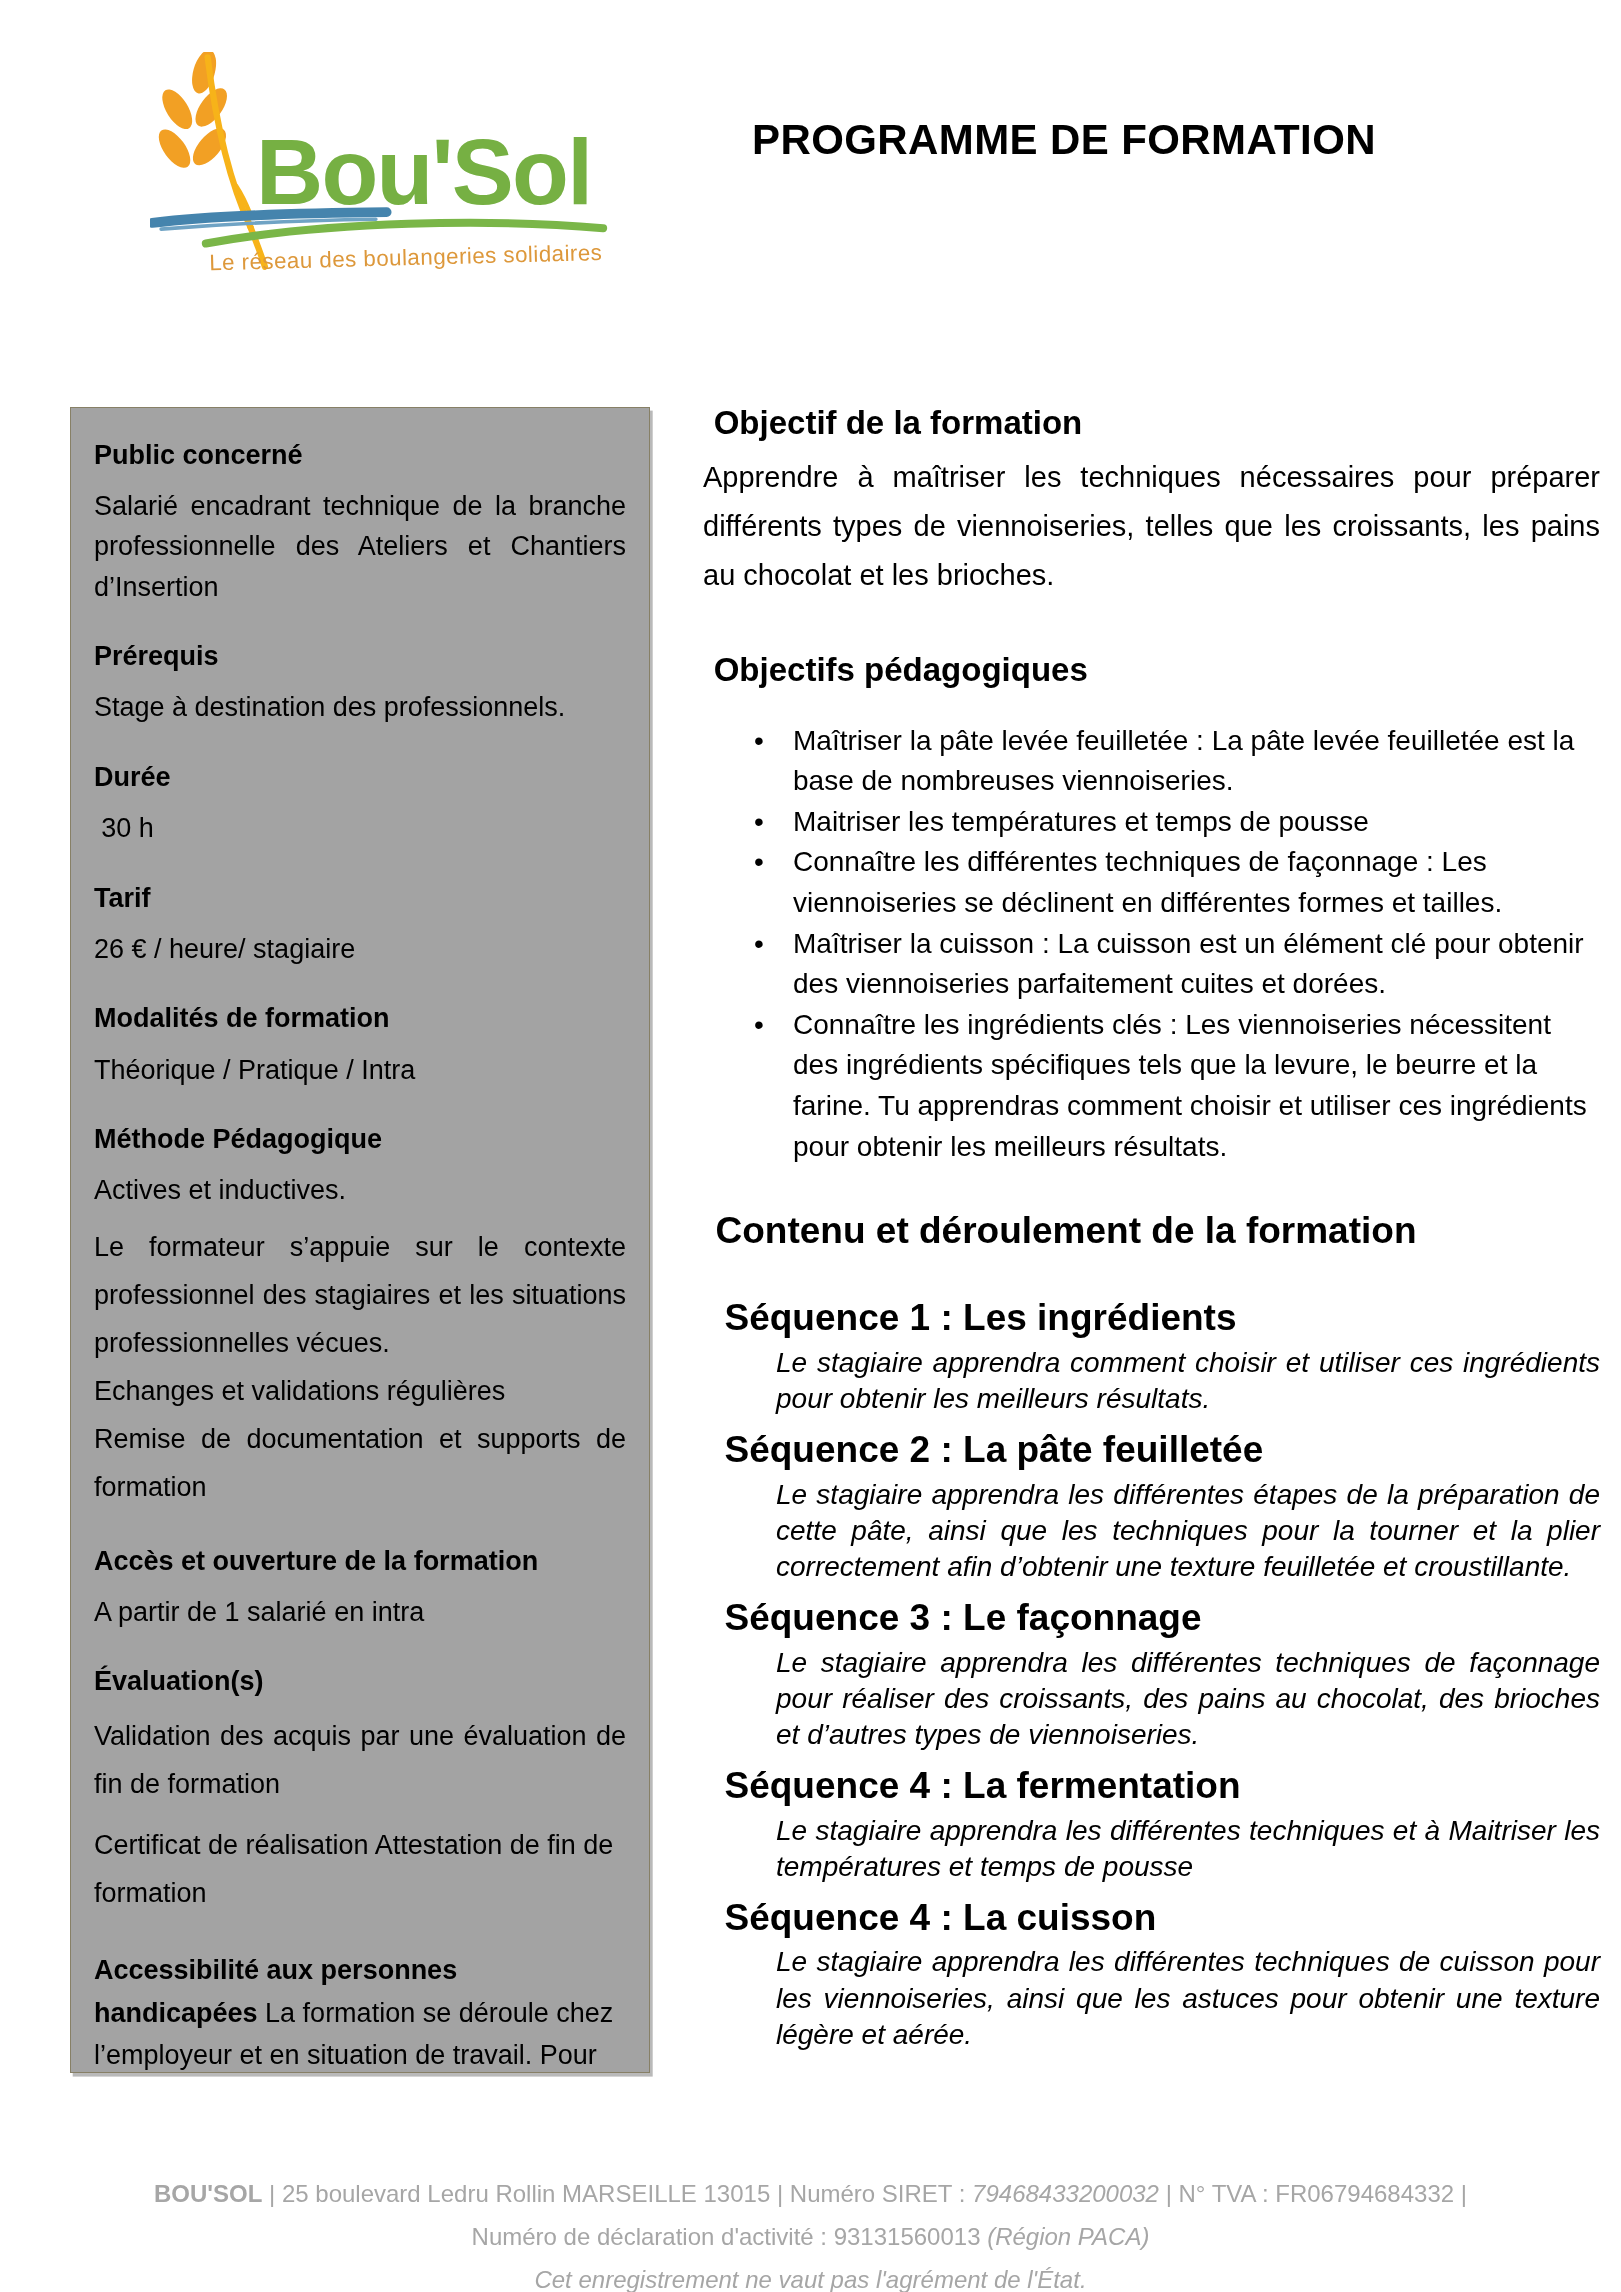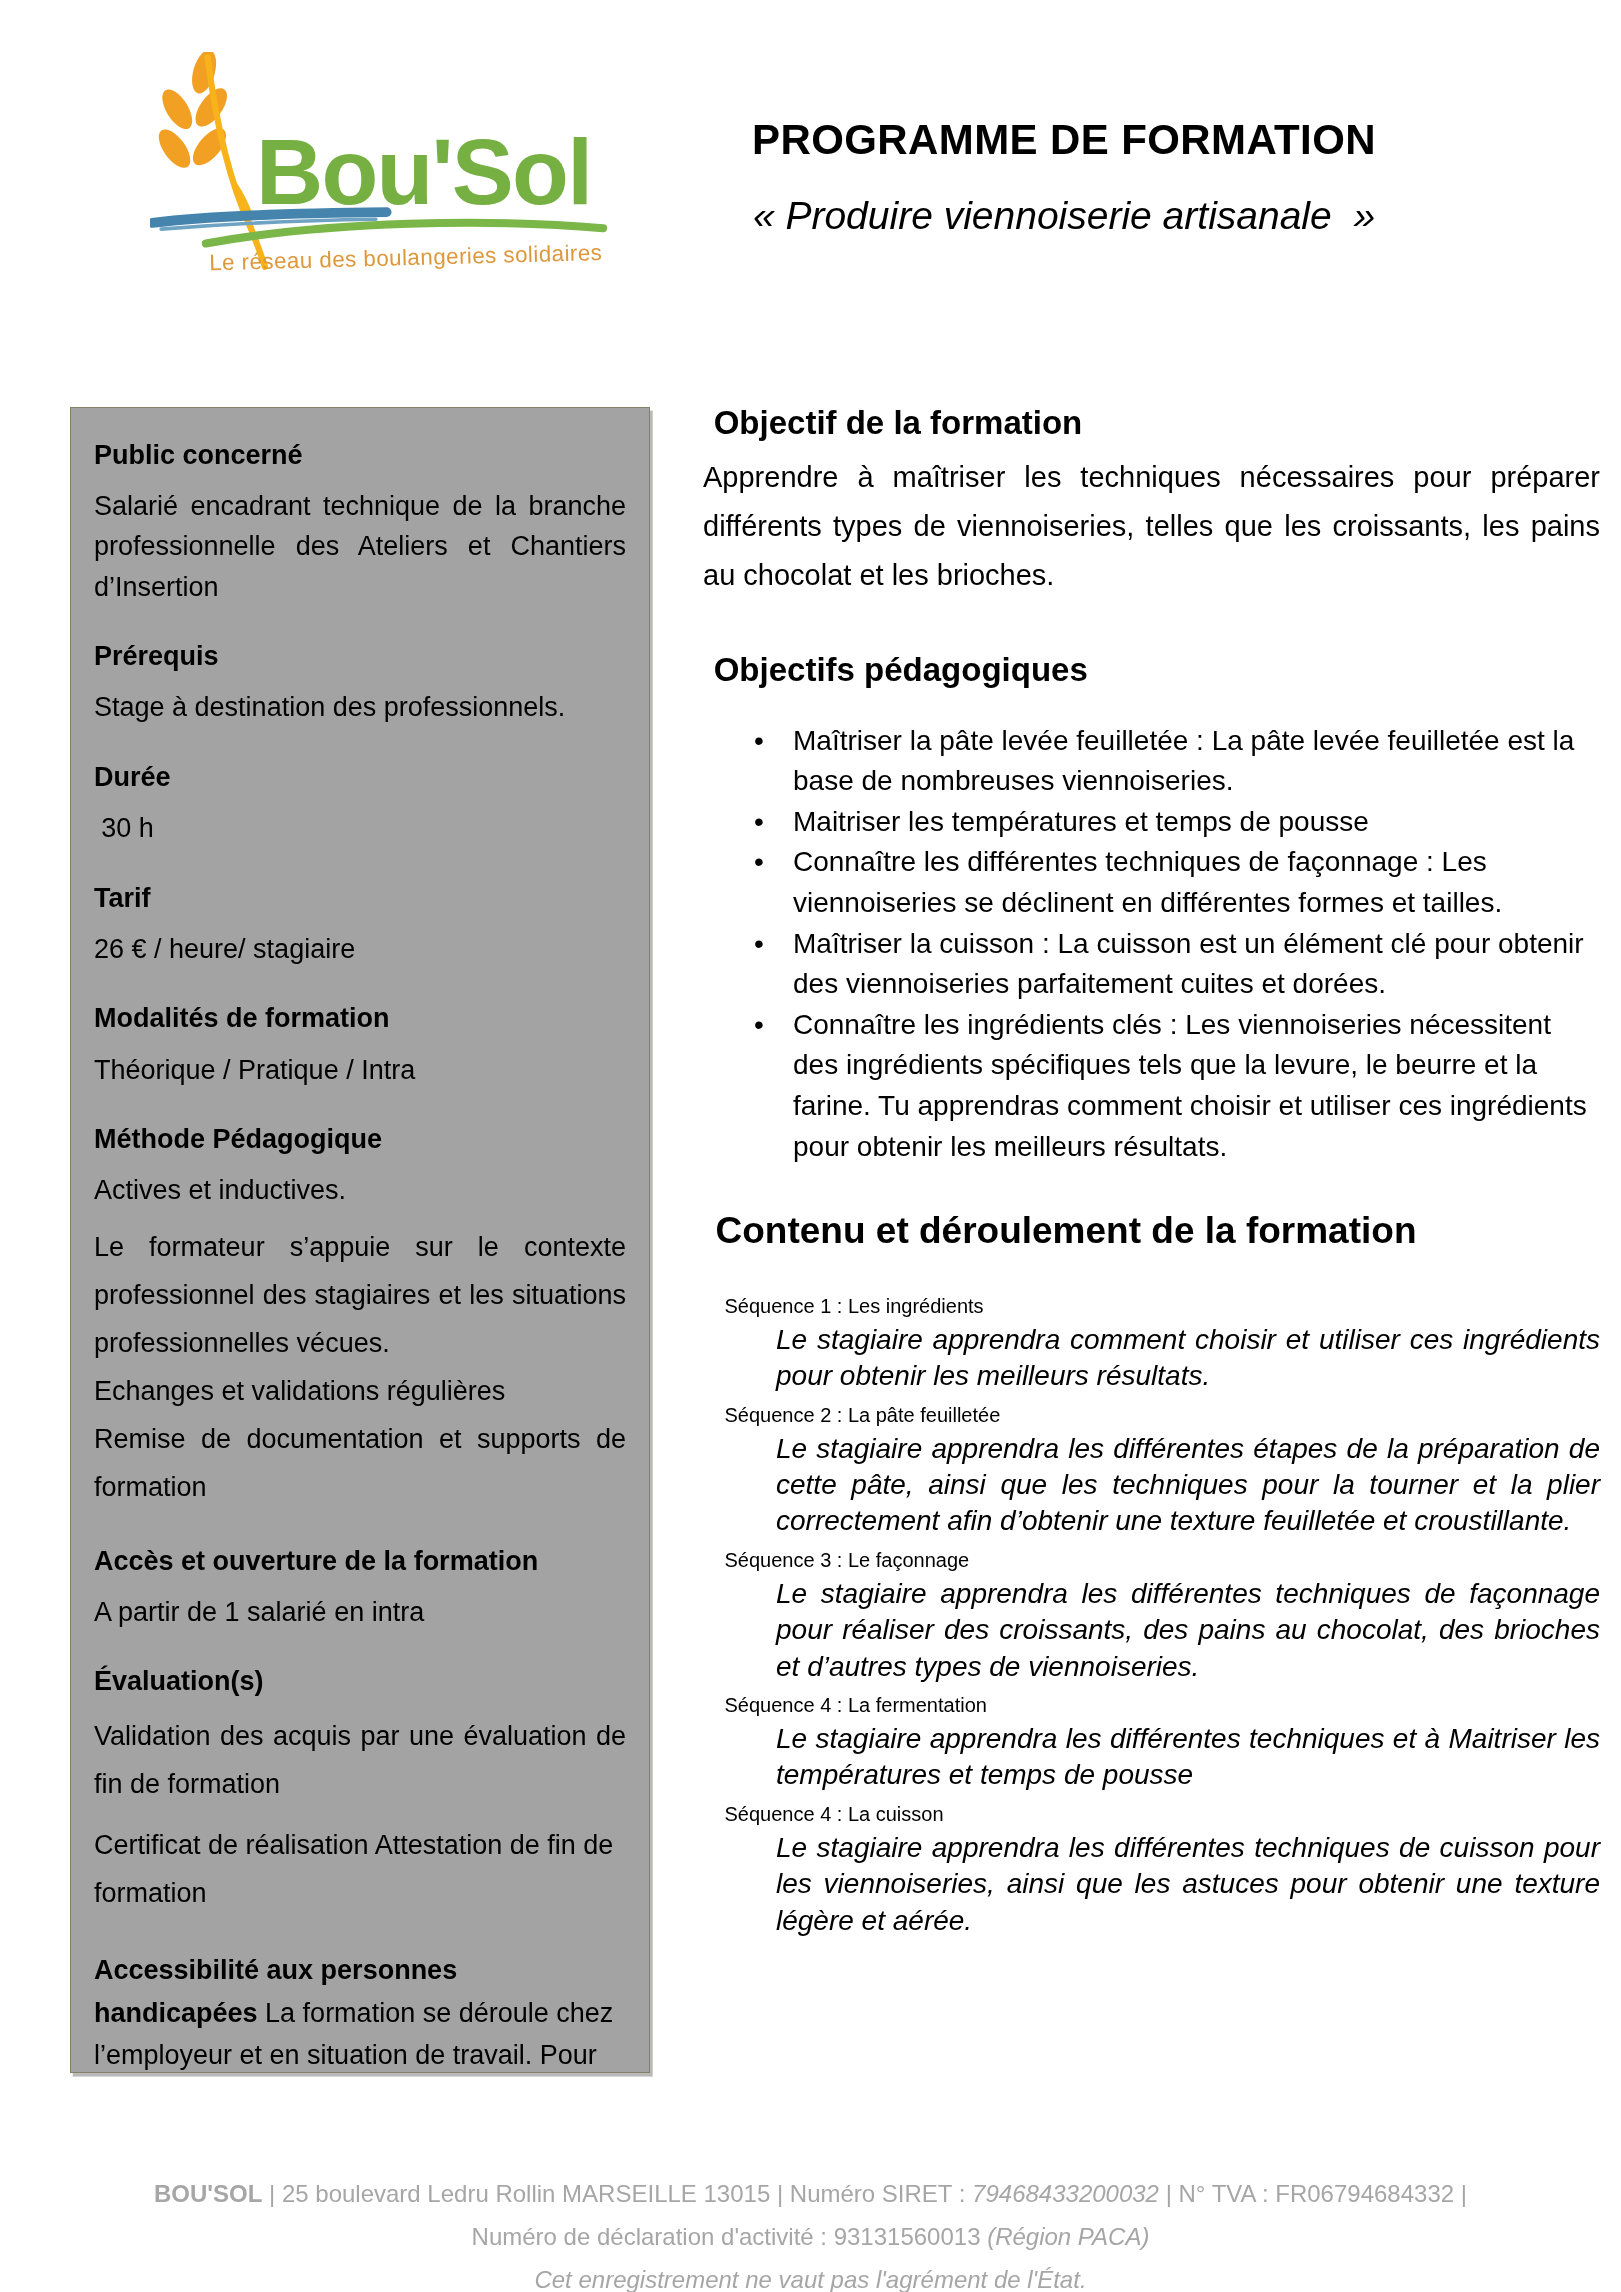--- a/index.html
+++ b/index.html
@@ -30,21 +30,21 @@
   
   .main{position:absolute;left:703px;top:404px;width:897px;}
   .mh{margin:0;font-size:33px;font-weight:bold;padding-left:10.7px;}
   .mh2{margin-top:50px;}
   .lead{margin:10.7px 0 0 0;font-size:29px;line-height:1.7;text-align:justify;}
   .bullets{margin:32px 0 0 0;padding:0 0 0 90px;list-style:none;font-size:28px;line-height:1.45;}
   .bullets li{position:relative;text-align:left;}
   .bullets li::before{content:"\2022";position:absolute;left:-39px;top:0;font-size:28px;}
   .ch{margin:43px 0 0 0;font-size:37px;font-weight:bold;padding-left:12.5px;}
   .seq-list{margin-top:41px;}
-  .seq-title{margin:0 0 1.8px 21.5px;font-size:20px;font-weight:normal;line-height:1.35;}
+  .seq-title{margin:0 0 1.8px 21.5px;font-size:37px;font-weight:bold;line-height:1.35;}
   .seq-desc{margin:0 0 7.2px 73px;font-size:28px;font-style:italic;line-height:1.3;text-align:justify;}
   
   .footer{
     position:absolute;left:0;top:2172px;width:1621px;text-align:center;
     color:#A6A6A6;font-size:24px;line-height:43px;
   }
   .footer .b{font-weight:bold;}
   .footer .i{font-style:italic;}
   
   .logo-name{font-family:"Liberation Sans",sans-serif;font-weight:bold;fill:#76B043;font-size:104px;letter-spacing:-2px;}
@@ -78,21 +78,20 @@
     <path d="M 62 214 C 200 189, 380 186, 506 197" stroke="#7AB648" stroke-width="9" fill="none" stroke-linecap="round"></path>
 
     <text x="118" y="170" class="logo-name">Bou'Sol</text>
 
     <text x="66" y="244" class="logo-tag" transform="rotate(-1.5 66 244)">Le réseau des boulangeries solidaires</text>
   </svg>
 </div>
 
 <div class="title-block">
   <h1 class="doc-title">PROGRAMME DE FORMATION</h1>
-  <h2 class="doc-subtitle">«&nbsp;Produire viennoiserie artisanale&nbsp;&nbsp;»</h2>
 </div>
 
 <aside class="sidebar">
   <h3 class="sb-h first">Public concerné</h3>
   <p class="sb-p j">Salarié encadrant technique de la branche professionnelle des Ateliers et Chantiers d’Insertion</p>
 
   <h3 class="sb-h">Prérequis</h3>
   <p class="sb-p">Stage à destination des professionnels.</p>
 
   <h3 class="sb-h">Durée</h3>

